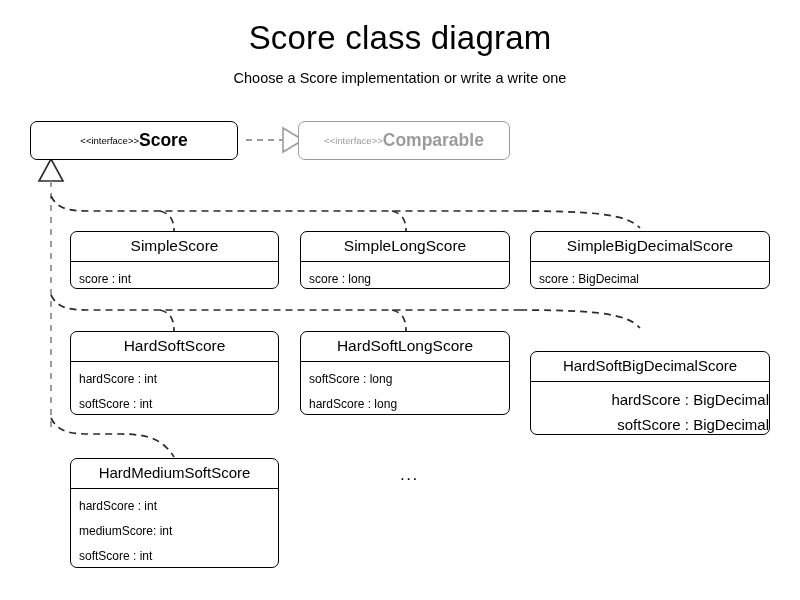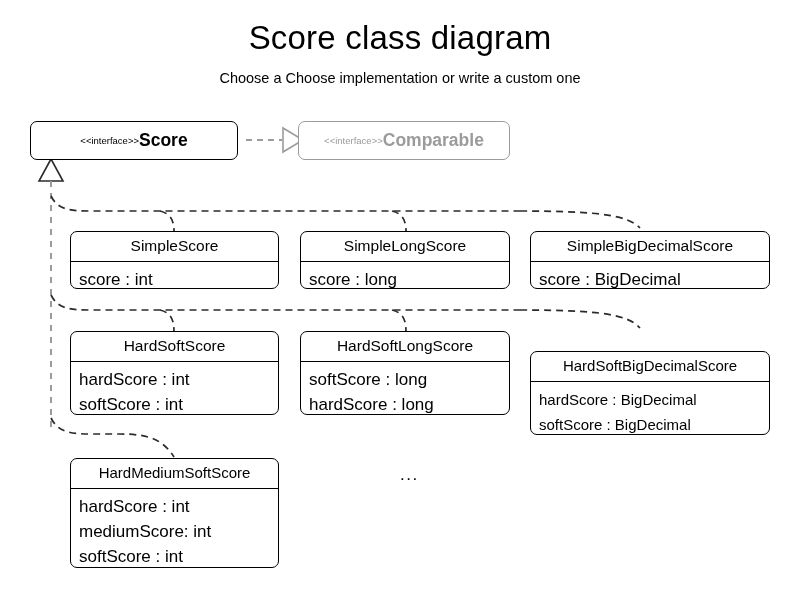--- a/index.html
+++ b/index.html
@@ -92,42 +92,43 @@
   }
   .box-title.tight {
     font-size: 15px;
     padding-left: 1px;
     padding-right: 1px;
   }
   .box-attrs {
     padding: 5px 0 5px 8px;
   }
   .attr {
-    font-size: 17px;
+    font-size: 12px;
     line-height: 25px;
     white-space: nowrap;
   }
   .attr.sm {
     font-size: 15px;
+    text-align: right;
   }
 
   #ellipsis {
     position: absolute;
     font-size: 17px;
     line-height: 18px;
     letter-spacing: 1.5px;
   }
 </style>
 </head>
 <body>
 
 <div id="stage">
 
   <div id="title">Score class diagram</div>
-  <div id="subtitle">Choose a Choose implementation or write a custom one</div>
+  <div id="subtitle">Choose a Score implementation or write a write one</div>
 
   <svg id="edges" viewBox="0 0 800 600">
 
     <g>
       <line x1="246" y1="140" x2="282" y2="140" stroke="#9b9b9b" stroke-width="2" stroke-dasharray="6,5"></line>
       <path d="M283,128 L283,152 L303,140 Z" fill="#ffffff" stroke="#9b9b9b" stroke-width="1.6"></path>
     </g>
 
     <g>
       <path d="M51,159 L39,181 L63,181 Z" fill="#ffffff" stroke="#2b2b2b" stroke-width="1.6"></path>

